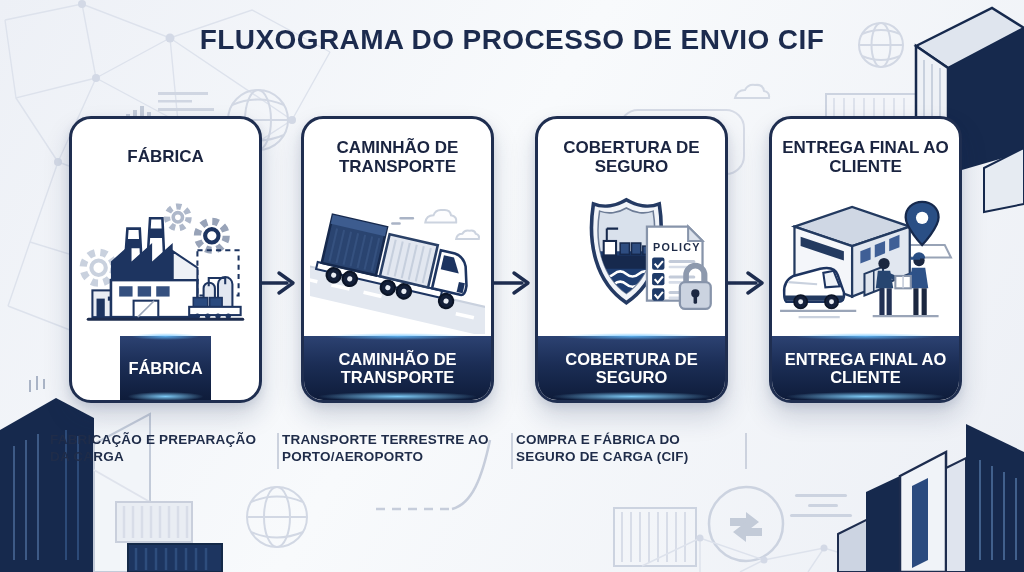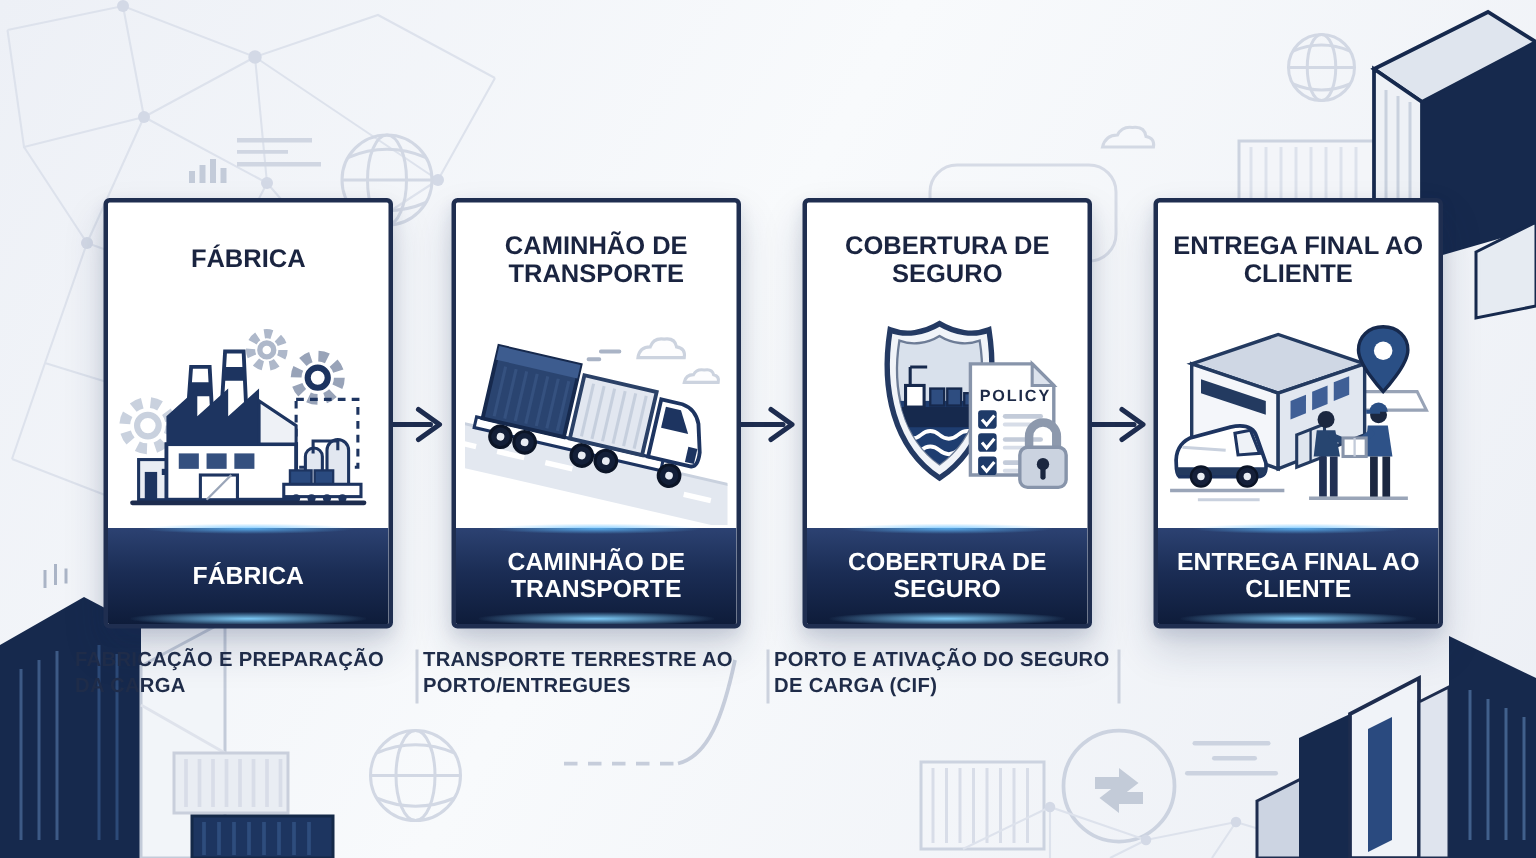--- a/index.html
+++ b/index.html
@@ -2,24 +2,24 @@
 <html><head>
 <meta charset="utf-8">
 <style>
   html,body{margin:0;padding:0;background:#dde1e9;}
   .stage{position:relative;width:1024px;height:572px;overflow:hidden;
     background:linear-gradient(120deg,#edf0f6 0%,#f8fafc 45%,#eceff5 100%);
     font-family:"Liberation Sans",sans-serif;}
   .bg{position:absolute;left:0;top:0;width:1024px;height:572px;z-index:0;}
   .main-title{position:absolute;top:24px;left:0;width:100%;text-align:center;
     font-size:28px;font-weight:800;color:#1c2b4e;letter-spacing:.4px;z-index:3;}
-  .card{position:absolute;top:132px;width:187px;height:281px;background:#fff;
-    border:3px solid #1f2e50;border-radius:4px;overflow:hidden;z-index:2;
+  .card{position:absolute;top:116px;width:187px;height:281px;background:#fff;
+    border:3px solid #1f2e50;border-radius:22px;overflow:hidden;z-index:2;
     display:flex;flex-direction:column;
-    box-shadow:0 14px 26px rgba(23,42,84,.17),0 4px 10px rgba(23,42,84,.10);}
+    box-shadow:0 14px 26px rgba(23,42,84,.17),0 4px 10px rgba(23,42,84,.10);align-items:center;}
   .card1{left:69px}.card2{left:301px}.card3{left:535px}.card4{left:769px}
   .card-title{min-height:52px;display:flex;align-items:center;justify-content:center;
     text-align:center;font-weight:800;font-size:17px;line-height:1.12;color:#1a2440;
     padding:12px 8px 0;}
   .card-art{flex:1;display:flex;align-items:center;justify-content:center;padding:2px 6px;}
   .card-art svg{width:100%;height:100%;max-height:152px;}
   .banner{position:relative;flex:0 0 64px;display:flex;align-items:center;justify-content:center;
     text-align:center;color:#fff;font-weight:800;font-size:16.5px;line-height:1.12;padding:0 8px;
     background:linear-gradient(180deg,#2c4272 0%,#1b2d55 45%,#0e1c3a 100%);}
   .banner::before{content:"";position:absolute;top:-3px;left:12%;width:76%;height:7px;
@@ -212,20 +212,21 @@
       <polygon points="966,424 1024,452 1024,572 966,572" fill="#16294d"></polygon>
       <g stroke="#41608c" stroke-width="2">
         <line x1="980" y1="460" x2="980" y2="560"></line>
           <line x1="992" y1="466" x2="992" y2="560"></line>
         <line x1="1004" y1="472" x2="1004" y2="560"></line>
           <line x1="1016" y1="478" x2="1016" y2="560"></line>
       </g>
     </g>
   </svg>
 
+  <div class="main-title">FLUXOGRAMA DO PROCESSO DE ENVIO CIF</div>
 
   <div class="card card1">
     <div class="card-title">FÁBRICA</div>
     <div class="card-art">
       <svg viewBox="0 0 170 132">
         <g stroke="#c9d1de" fill="none">
           <circle cx="20" cy="74" r="15" stroke-width="7" stroke-dasharray="6.5 5.5"></circle>
           <circle cx="20" cy="74" r="7" stroke-width="4"></circle>
         </g>
         <g stroke="#aeb8ca" fill="none">
@@ -442,19 +443,19 @@
   <svg class="arrow a2" viewBox="0 0 46 28">
     <path d="M2 14 H34" stroke="#1f2e50" stroke-width="3.4" fill="none" stroke-linecap="round"></path>
     <path d="M26 4 L40 14 L26 24" stroke="#1f2e50" stroke-width="3.4" fill="none" stroke-linejoin="round" stroke-linecap="round"></path>
   </svg>
   <svg class="arrow a3" viewBox="0 0 46 28">
     <path d="M2 14 H34" stroke="#1f2e50" stroke-width="3.4" fill="none" stroke-linecap="round"></path>
     <path d="M26 4 L40 14 L26 24" stroke="#1f2e50" stroke-width="3.4" fill="none" stroke-linejoin="round" stroke-linecap="round"></path>
   </svg>
 
   <div class="caption cap1">FABRICAÇÃO E PREPARAÇÃO DA CARGA</div>
-  <div class="caption cap2">TRANSPORTE TERRESTRE AO PORTO/ENTREGUES</div>
-  <div class="caption cap3">PORTO E ATIVAÇÃO DO SEGURO DE CARGA (CIF)</div>
+  <div class="caption cap2">TRANSPORTE TERRESTRE AO PORTO/AEROPORTO</div>
+  <div class="caption cap3">COMPRA E FÁBRICA DO SEGURO DE CARGA (CIF)</div>
   <div class="cap-div d1"></div>
   <div class="cap-div d2"></div>
   <div class="cap-div d3"></div>
 
 </div>
 
 </body></html>

